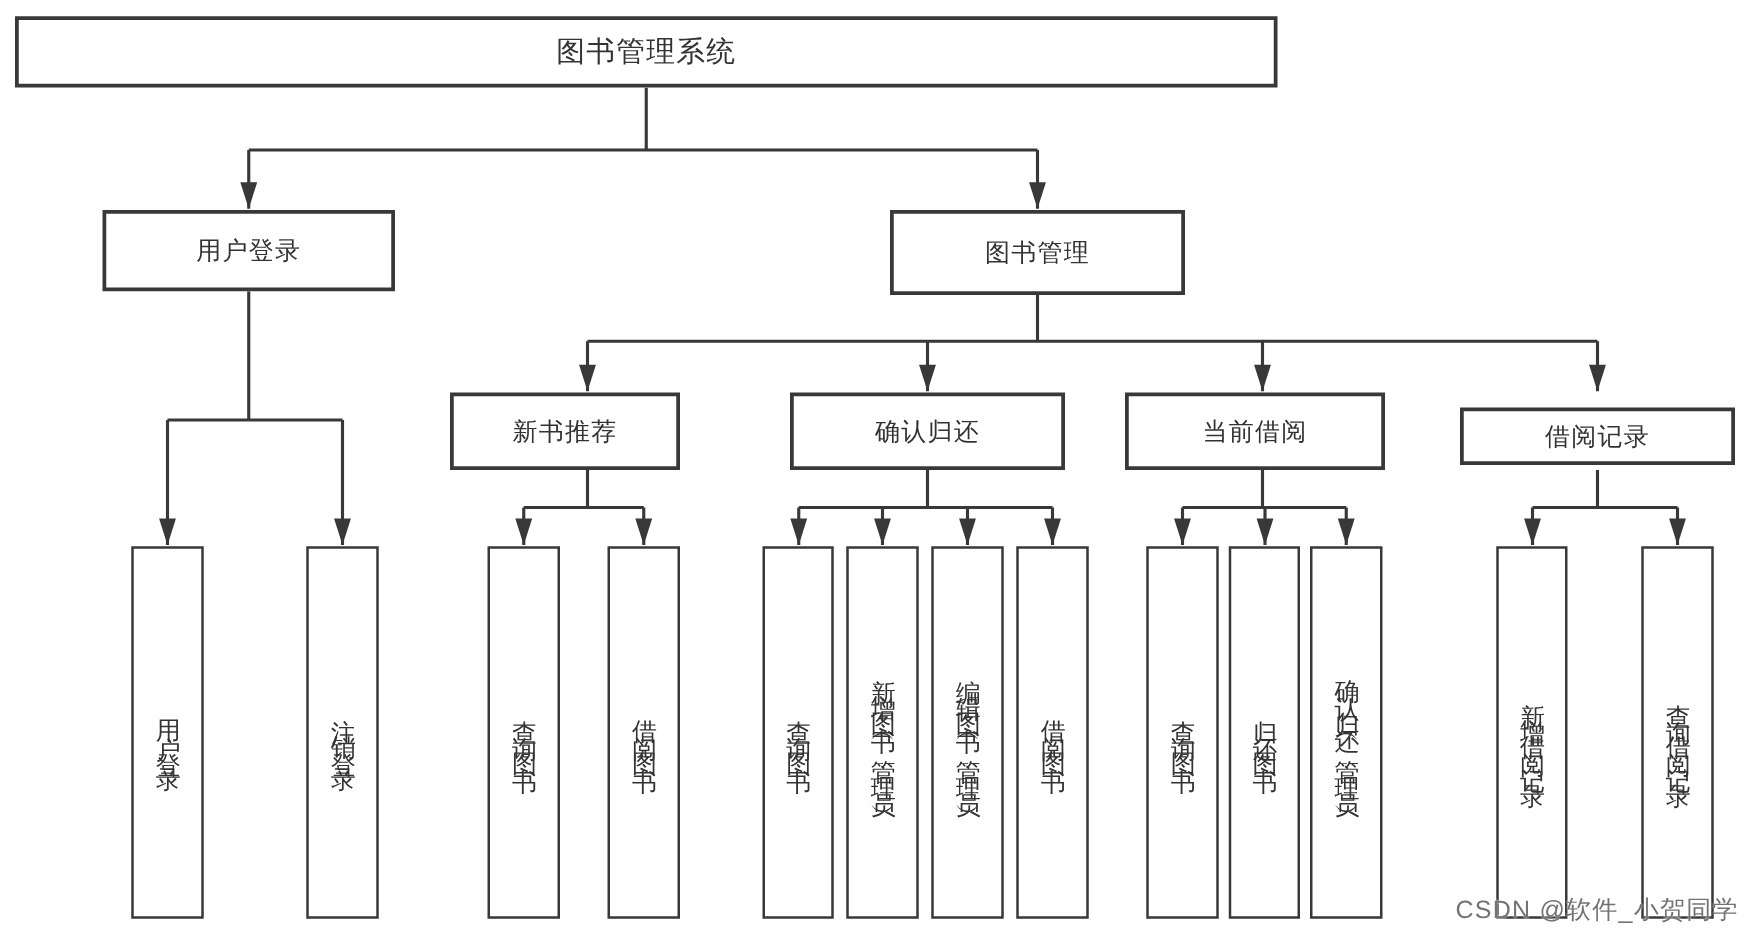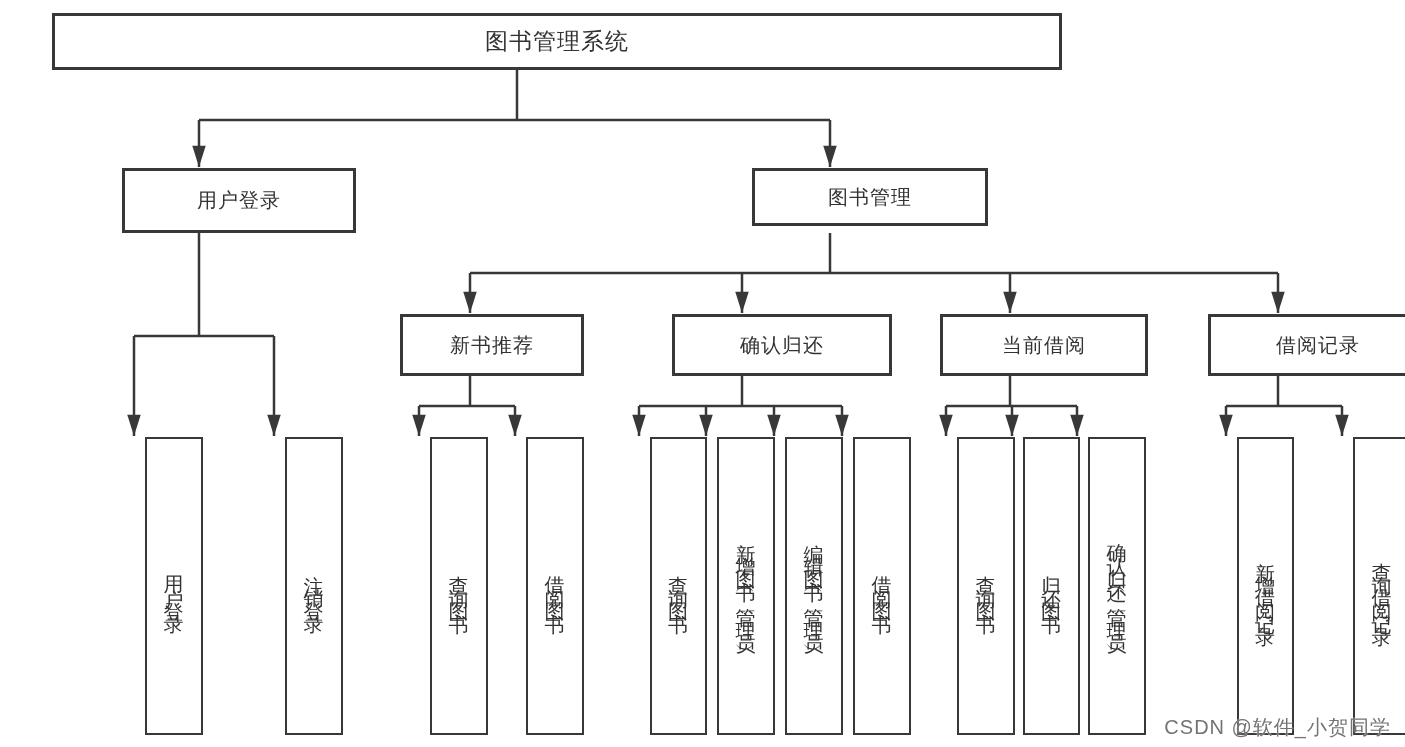--- a/index.html
+++ b/index.html
@@ -20,21 +20,20 @@
   }
   .box {
     position: absolute;
     box-sizing: border-box;
     border: 3px solid #383838;
     background: #ffffff;
     display: flex;
     align-items: center;
     justify-content: center;
     text-align: center;
-    margin-left: 40px;
   }
   .box.root  { font-size: 23px; letter-spacing: 1px; }
   .box.lvl   { font-size: 20px; letter-spacing: 1px; }
   .box.leaf  { border-width: 2px; font-size: 20px; }
   .leaf .vtext {
     writing-mode: vertical-rl;
     text-orientation: mixed;
     letter-spacing: 13px;
     line-height: 1.1;
     white-space: nowrap;
@@ -105,34 +104,34 @@
     </g>
   </svg>
 
   <div class="box root" style="left:12px; top:13px; width:1010px; height:57px;">
     <span>图书管理系统</span>
   </div>
 
   <div class="box lvl" style="left:82px; top:168px; width:234px; height:65px;">
     <span>用户登录</span>
   </div>
-  <div class="box lvl" style="left:712px; top:168px; width:236px; height:58px;">
+  <div class="box lvl" style="left:712px; top:168px; width:236px; height:68px;">
     <span>图书管理</span>
   </div>
 
   <div class="box lvl" style="left:360px; top:314px; width:184px; height:62px;">
     <span>新书推荐</span>
   </div>
   <div class="box lvl" style="left:632px; top:314px; width:220px; height:62px;">
     <span>确认归还</span>
   </div>
   <div class="box lvl" style="left:900px; top:314px; width:208px; height:62px;">
     <span>当前借阅</span>
   </div>
-  <div class="box lvl" style="left:1168px; top:314px; width:220px; height:62px;">
+  <div class="box lvl" style="left:1168px; top:326px; width:220px; height:46px;">
     <span>借阅记录</span>
   </div>
 
   <div class="box leaf" style="left:105px; top:437px; width:58px; height:298px;">
     <span class="vtext">用户登录</span>
   </div>
   <div class="box leaf" style="left:245px; top:437px; width:58px; height:298px;">
     <span class="vtext">注销登录</span>
   </div>
 

